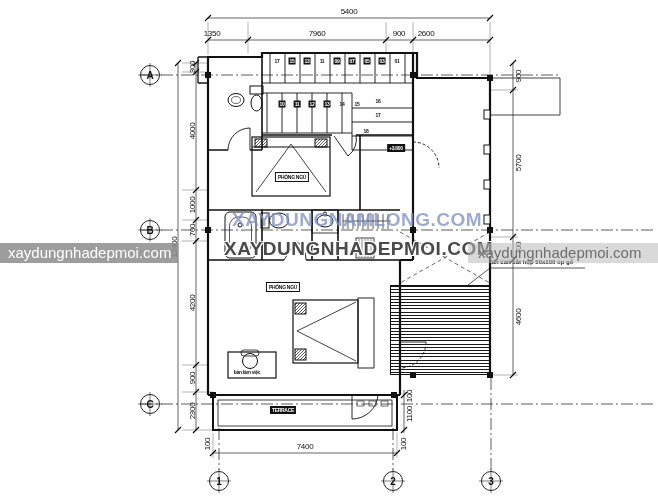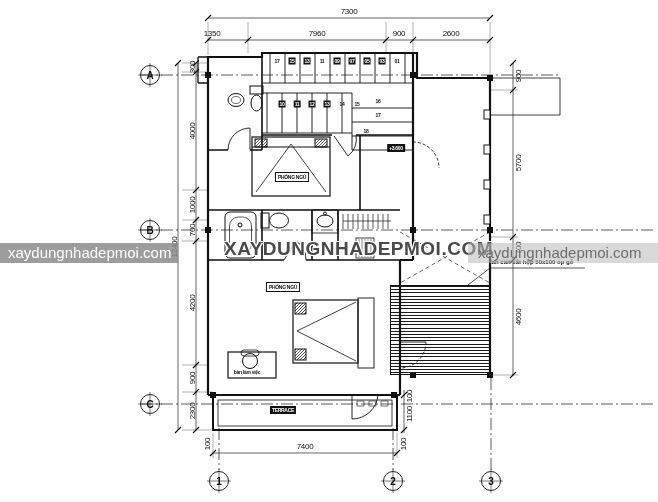--- a/index.html
+++ b/index.html
@@ -194,25 +194,25 @@
 
   <div class="deck"></div>
 
   <span class="t gridlbl" style="left:150px;top:75px">A</span>
   <span class="t gridlbl" style="left:150px;top:230px">B</span>
   <span class="t gridlbl" style="left:150px;top:404px">C</span>
   <span class="t gridlbl" style="left:219px;top:481px">1</span>
   <span class="t gridlbl" style="left:393px;top:481px">2</span>
   <span class="t gridlbl" style="left:491px;top:481px">3</span>
 
-  <span class="t" style="left:349px;top:11px">7300</span>
+  <span class="t" style="left:349px;top:11px">5400</span>
   <span class="t" style="left:212px;top:33px">1350</span>
   <span class="t" style="left:317px;top:33px">7960</span>
   <span class="t" style="left:399px;top:33px">900</span>
-  <span class="t" style="left:451px;top:33px">2600</span>
+  <span class="t" style="left:426px;top:33px">2600</span>
 
   <span class="t rot" style="left:207px;top:444px">100</span>
   <span class="t" style="left:305px;top:446px">7400</span>
   <span class="t rot" style="left:403px;top:444px">100</span>
   <span class="t rot" style="left:409px;top:396px">100</span>
   <span class="t rot" style="left:409px;top:414px">1100</span>
 
   <span class="t rot" style="left:174px;top:247px">12400</span>
   <span class="t rot" style="left:192px;top:67px">300</span>
   <span class="t rot" style="left:192px;top:131px">4000</span>
@@ -248,17 +248,18 @@
   <span class="t stair" style="left:378px;top:115px">17</span>
   <span class="t stair" style="left:366px;top:131px">18</span>
 
   <span class="t blackbox" style="left:396px;top:148px">+3.600</span>
   <span class="t roombox" style="left:292px;top:177px">PHÒNG NGỦ</span>
   <span class="t roombox" style="left:283px;top:287px">PHÒNG NGỦ</span>
   <span class="t blackbox" style="left:283px;top:410px">TERRACE</span>
   <span class="t tiny" style="left:247px;top:372px">bàn làm việc</span>
   <span class="note" style="left:490px;top:259px">lan can sắt hộp 50x100 ốp gỗ</span>
 
+  <div class="wm wm-blue">XAYDUNGNAMLONG.COM</div>
   <div class="wm wm-left">xaydungnhadepmoi.com</div>
   <div class="wm wm-dark">XAYDUNGNHADEPMOI.COM</div>
   <div class="wm wm-right">xaydungnhadepmoi.com</div>
 
 </div>
 
 </body></html>

